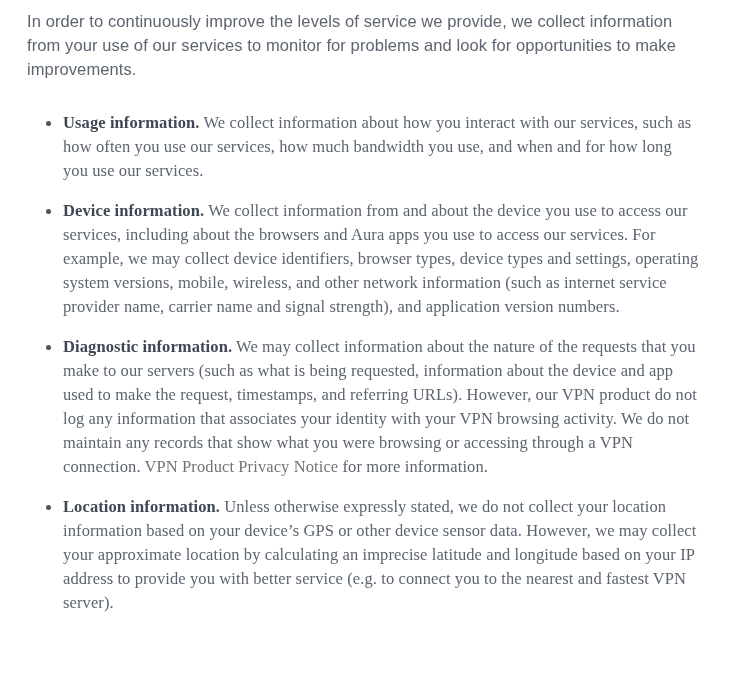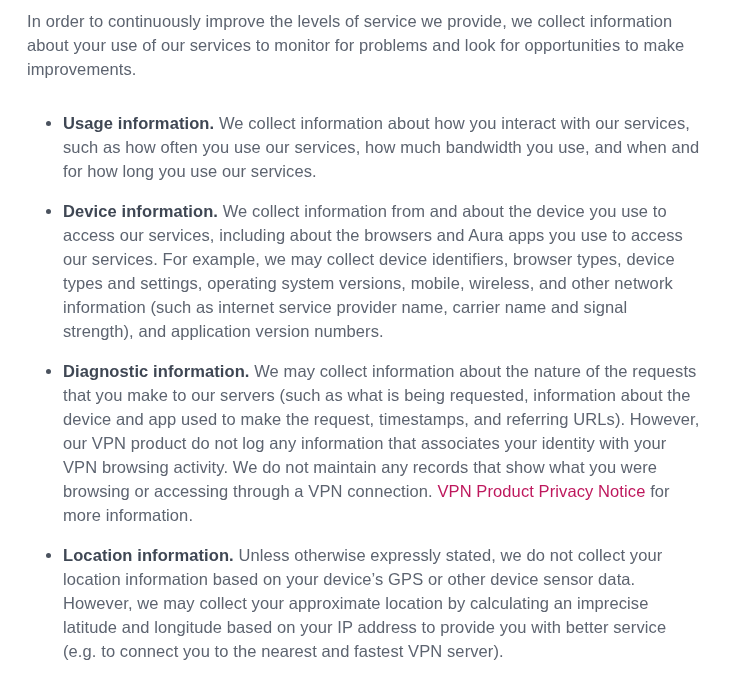--- a/index.html
+++ b/index.html
@@ -25,48 +25,49 @@
     margin: 0 0 30px 0;
   }
   ul.bullet-list {
     list-style: none;
     margin: 0;
     padding: 0 0 0 36px;
   }
   li.bullet-item {
     position: relative;
     margin: 0 0 16px 0;
+    font-family: Liberation Serif, serif;
   }
   li.bullet-item:last-child { margin-bottom: 8px; }
   .marker {
     position: absolute;
     left: -17px;
     top: 10px;
     width: 5px;
     height: 5px;
     border-radius: 50%;
     background: #4a525e;
     display: inline-block;
   }
   .bold {
     font-weight: bold;
     color: #3f4754;
   }
   a.link {
-    color: #be185d;
+    color: #737373;
     text-decoration: none;
     cursor: pointer;
   }
 </style>
 </head>
 <body>
 
 <div class="page">
 
-  <p class="intro">In order to continuously improve the levels of service we provide, we collect information about your use of our services to monitor for problems and look for opportunities to make improvements.</p>
+  <p class="intro">In order to continuously improve the levels of service we provide, we collect information from your use of our services to monitor for problems and look for opportunities to make improvements.</p>
 
   <ul class="bullet-list">
 
     <li class="bullet-item">
       <span class="marker"></span>
       <span class="bold">Usage information.</span><span> We collect information about how you interact with our services, such as how often you use our services, how much bandwidth you use, and when and for how long you use our services.</span>
     </li>
 
     <li class="bullet-item">
       <span class="marker"></span>

